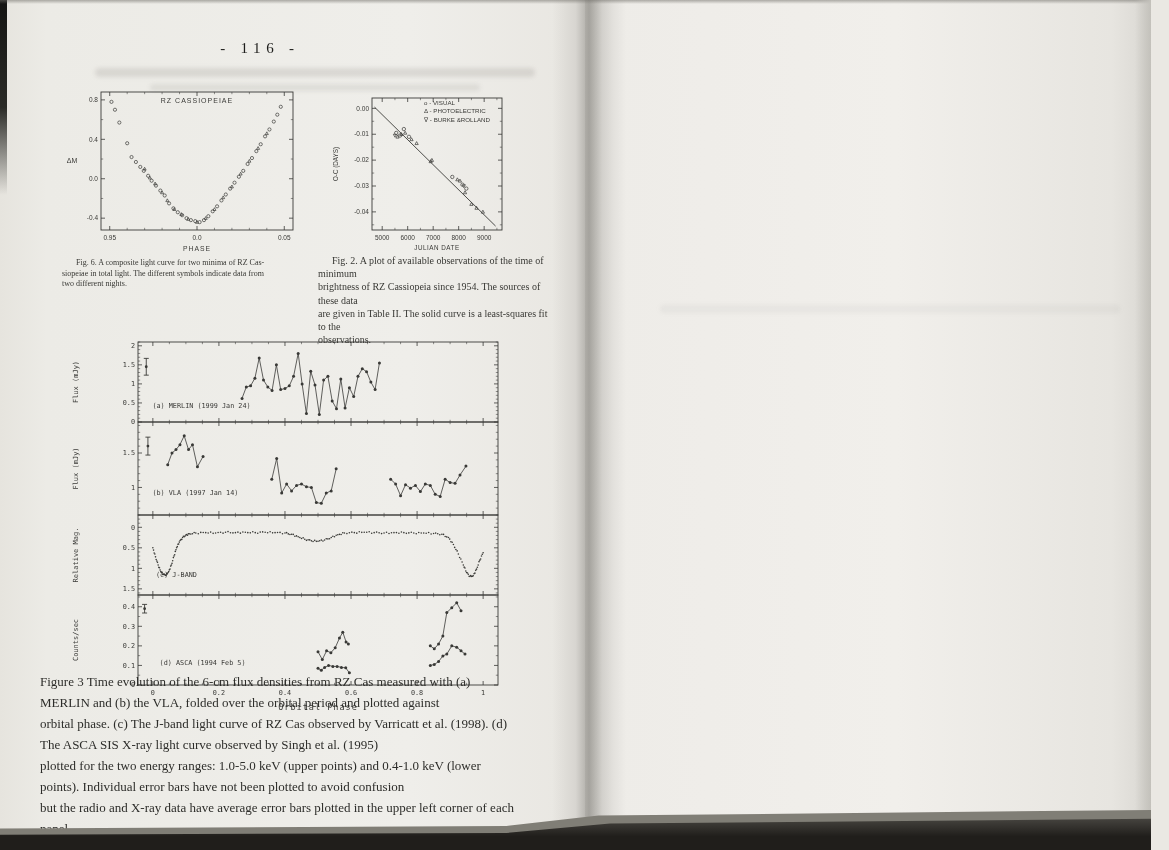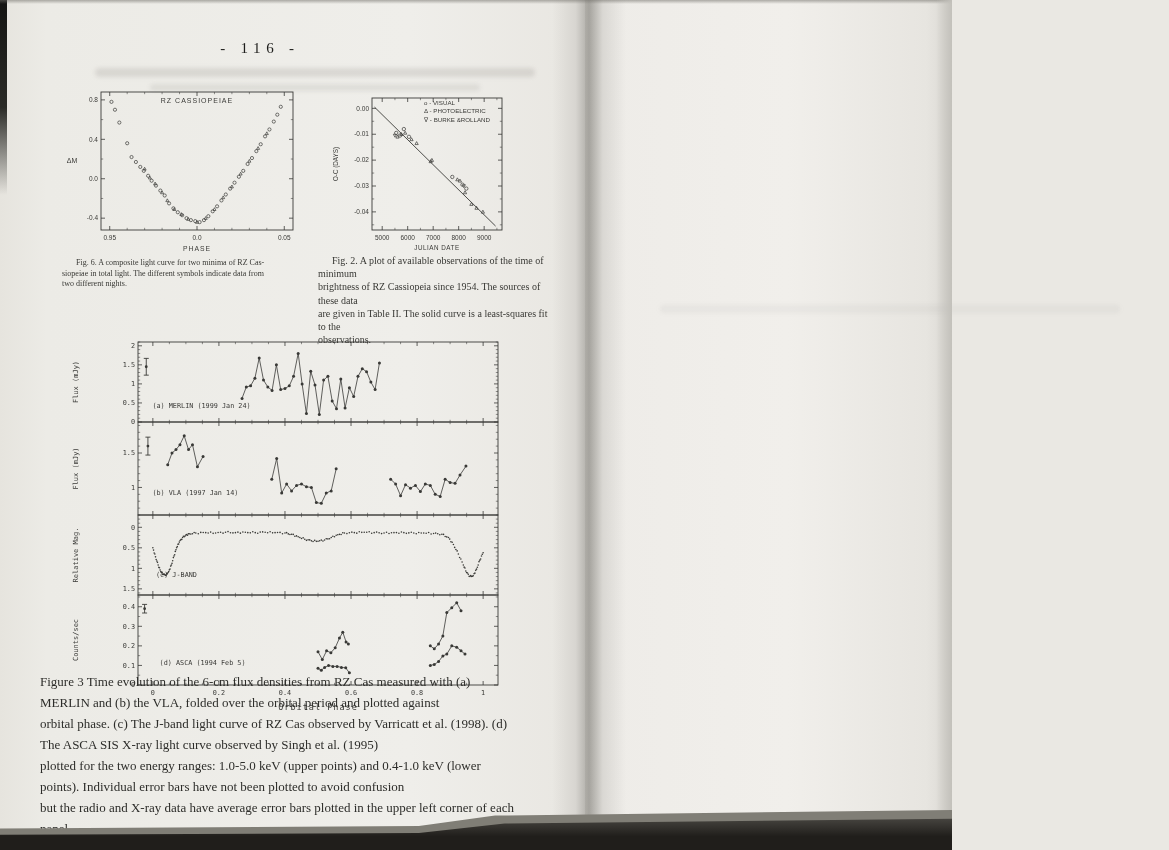--- a/index.html
+++ b/index.html
@@ -1,17 +1,17 @@
 <!DOCTYPE html>
 <html><head>
 <meta charset="utf-8">
 <style>
   html,body{margin:0;padding:0;}
   body{width:1169px;height:850px;overflow:hidden;background:#eae8e3;font-family:"Liberation Serif",serif;}
-  .scan{position:absolute;inset:0;width:952px;height:850px;}
+  .scan{position:absolute;inset:0;width:1151px;height:850px;}
   .page{position:absolute;top:0;bottom:0;}
   .page.left{left:0;width:585px;background:linear-gradient(90deg,#e6e4de 0%,#ecebe6 8%,#efeeea 70%,#e9e7e2 97%);}
   .page.right{left:585px;right:0;background:linear-gradient(90deg,#dbd9d3 0%,#eeece8 5%,#f1efeb 55%,#e7e5e0 93%,#d9d7d2 100%);}
   .gutter{position:absolute;left:552px;top:0;bottom:0;width:74px;pointer-events:none;
     background:linear-gradient(90deg,rgba(60,58,52,0) 0%,rgba(60,58,52,.10) 32%,rgba(55,53,48,.34) 50%,rgba(90,88,82,.14) 68%,rgba(0,0,0,0) 100%);}
   .pg-header{position:absolute;font-size:15px;letter-spacing:.38em;color:#1d1d1b;text-align:center;font-family:"Liberation Serif",serif;}
   #hdr116{left:120px;top:40px;width:280px;}
   svg.fig{position:absolute;filter:contrast(.96);opacity:.94;}
   #fig1{left:56px;top:84px;}
   #fig2{left:328px;top:86px;}

